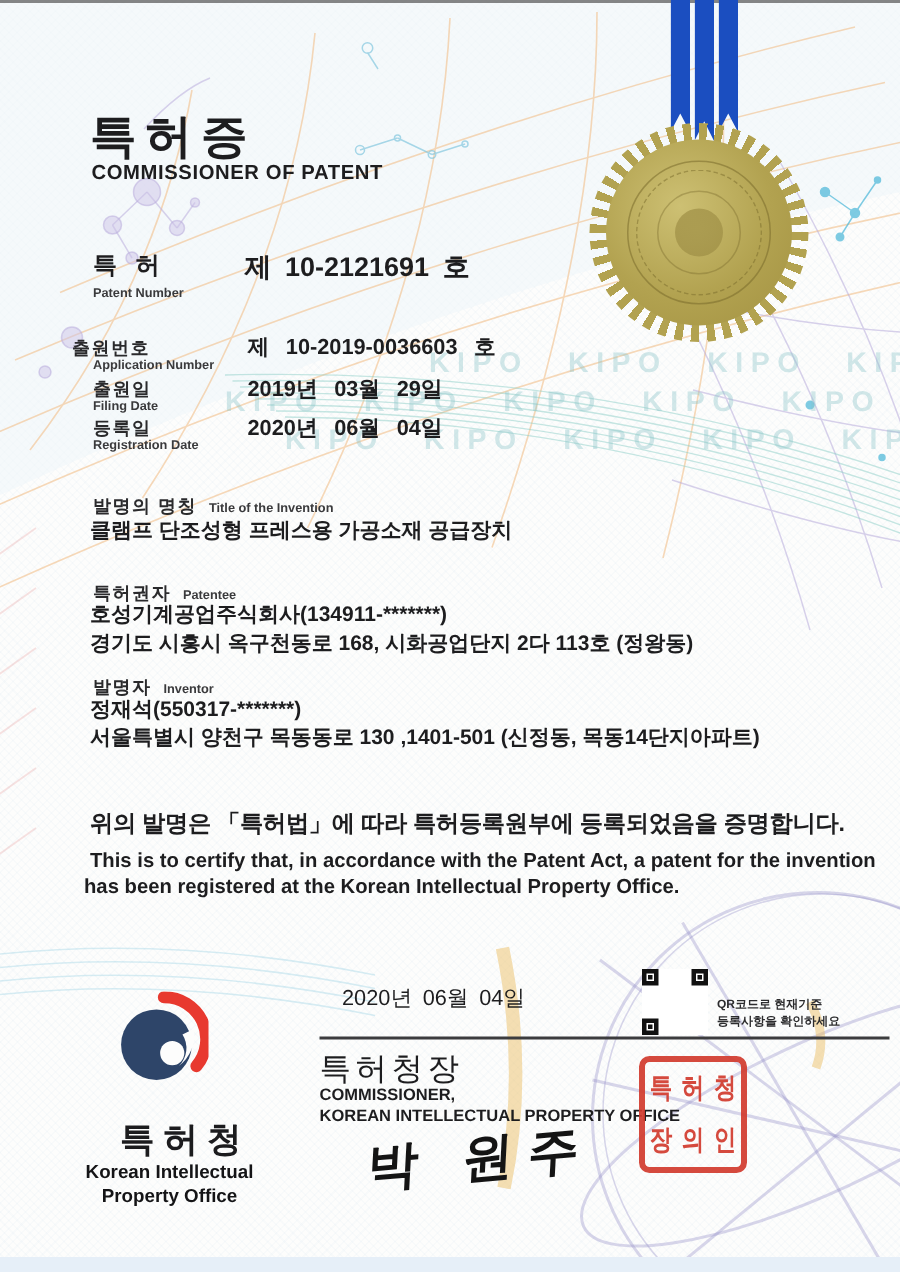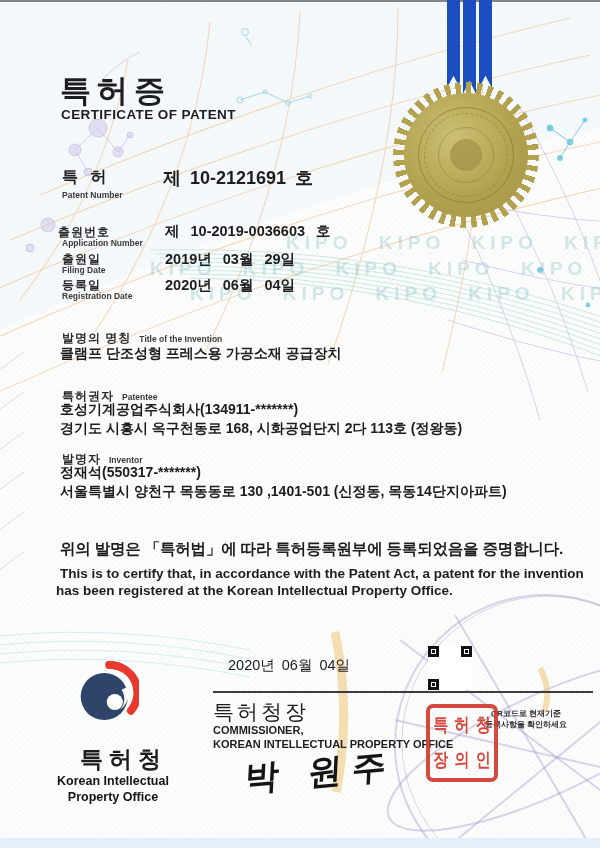--- a/index.html
+++ b/index.html
@@ -65,21 +65,21 @@
 
   
   .qr{left:428px;top:646px;width:44px;height:44px;background-color:#fff;
       background-image:
         repeating-linear-gradient(0deg, #151515 0 2px, rgba(0,0,0,0) 2px 5px),
         repeating-linear-gradient(90deg, #151515 0 2px, rgba(0,0,0,0) 2px 4px);
       background-blend-mode:screen;}
   .qr .f{position:absolute;width:11px;height:11px;border:3px solid #111;background:#fff;box-sizing:border-box;}
   .qr .f::after{content:"";position:absolute;inset:1px;background:#111;}
   .qr .tl{left:0;top:0;} .qr .tr{right:0;top:0;} .qr .bl{left:0;bottom:0;}
-  .qr-cap{font-size:8px;font-weight:bold;color:#2c2c2e;line-height:10.5px;text-align:center;white-space:nowrap;margin-top:44px;}
+  .qr-cap{font-size:8px;font-weight:bold;color:#2c2c2e;line-height:10.5px;text-align:left;white-space:nowrap;}
 </style>
 </head>
 <body>
 
 <div class="page">
 
   <svg class="abs" width="600" height="848" viewBox="0 0 600 848" style="left:0;top:0;">
     <path d="M0,330 Q300,190 600,128 L600,0 L0,0 Z" fill="#eef6fa" opacity="0.55"></path>
     <g stroke="#f2c08c" stroke-width="1.1" fill="none" opacity="0.6">
       <path d="M-20,345 Q290,205 610,140"></path>
@@ -189,27 +189,27 @@
   <div class="abs medal">
     <div class="burst"></div>
       <div class="core"></div>
     <div class="ring1"></div>
       <div class="ring2"></div>
       <div class="ring3"></div>
       <div class="boss"></div>
   </div>
 
   <div class="abs t title-kr" style="left:60px;top:70px;">특허증</div>
-  <div class="abs t title-en" style="left:61px;top:107px;">CERTIFICATE OF PATENT</div>
+  <div class="abs t title-en" style="left:61px;top:107px;">COMMISSIONER OF PATENT</div>
 
   <div class="abs t patent-label" style="left:62px;top:167px;">특 허</div>
   <div class="abs lab-en" style="left:62px;top:190px;">Patent Number</div>
   <div class="abs t patent-value" style="left:163px;top:166px;">제 10-2121691 호</div>
 
-  <div class="abs lab-kr" style="left:58px;top:224px;">출원번호</div>
+  <div class="abs lab-kr" style="left:48px;top:224px;">출원번호</div>
   <div class="abs lab-en" style="left:62px;top:238px;">Application Number</div>
   <div class="abs t row-value" style="left:165px;top:222px;">제 10-2019-0036603 호</div>
 
   <div class="abs lab-kr" style="left:62px;top:251px;">출원일</div>
   <div class="abs lab-en" style="left:62px;top:265px;">Filing Date</div>
   <div class="abs t row-value" style="left:165px;top:250px;">2019년 03월 29일</div>
 
   <div class="abs lab-kr" style="left:62px;top:277px;">등록일</div>
   <div class="abs lab-en" style="left:62px;top:291px;">Registration Date</div>
   <div class="abs t row-value" style="left:165px;top:276px;">2020년 06월 04일</div>

